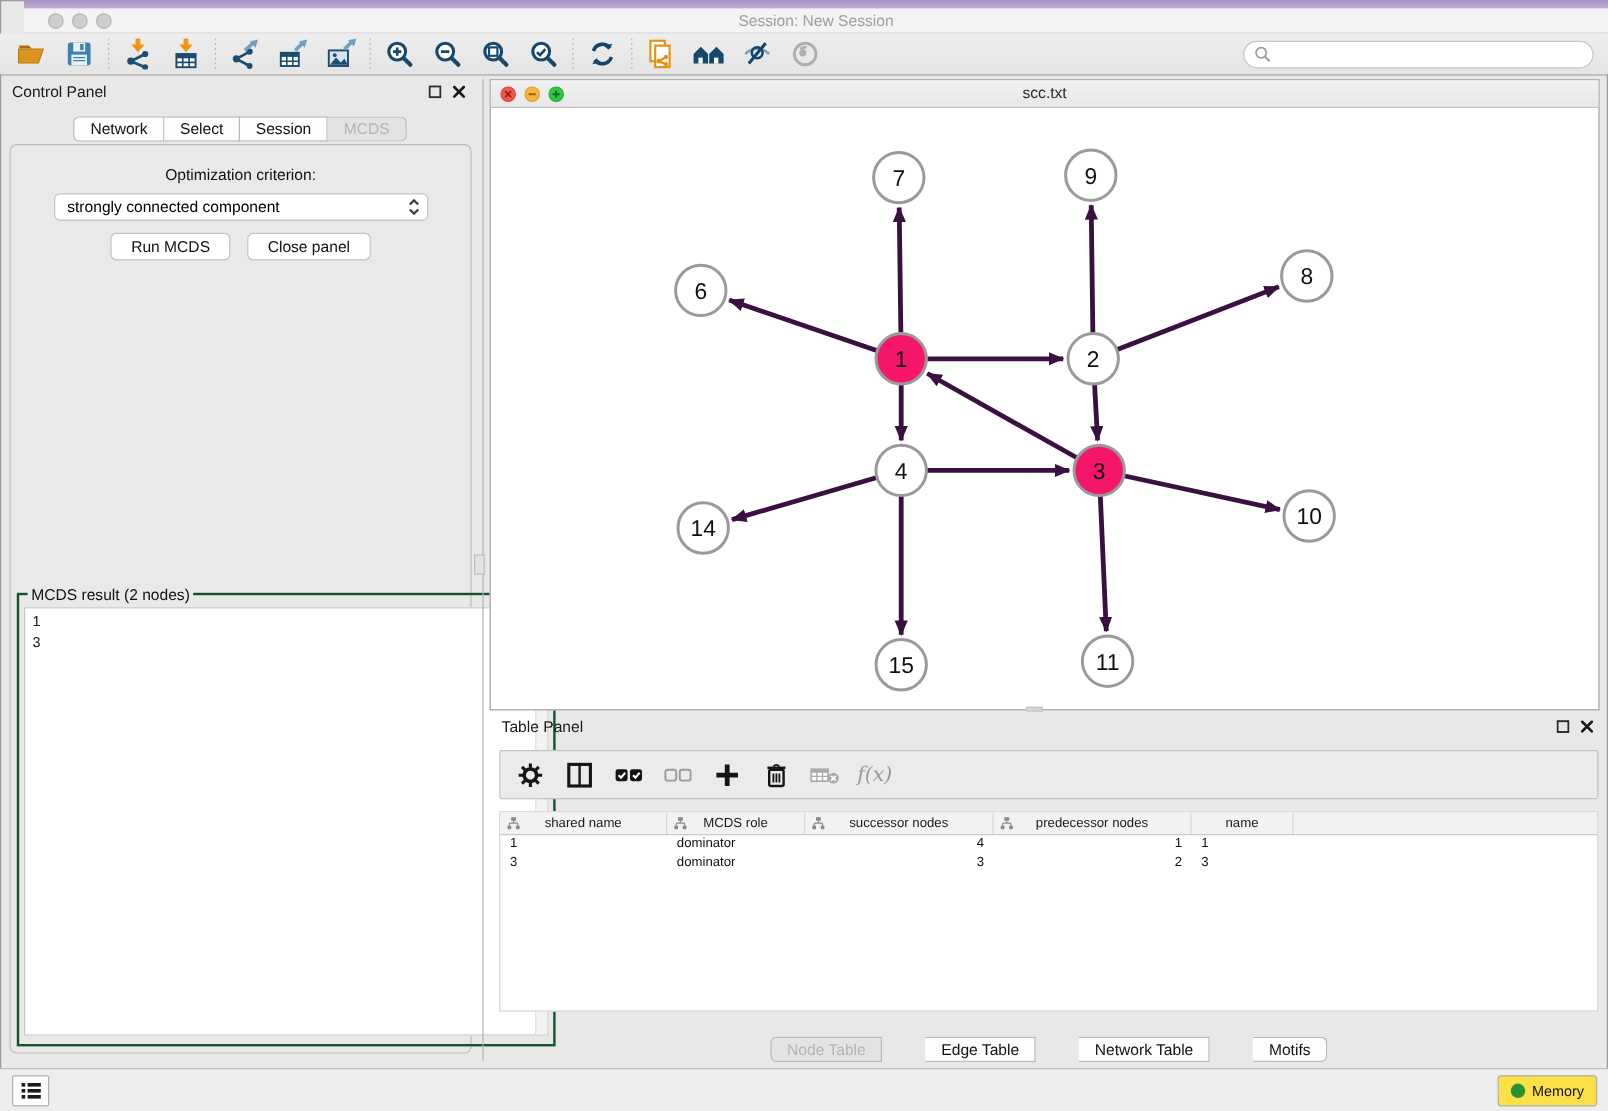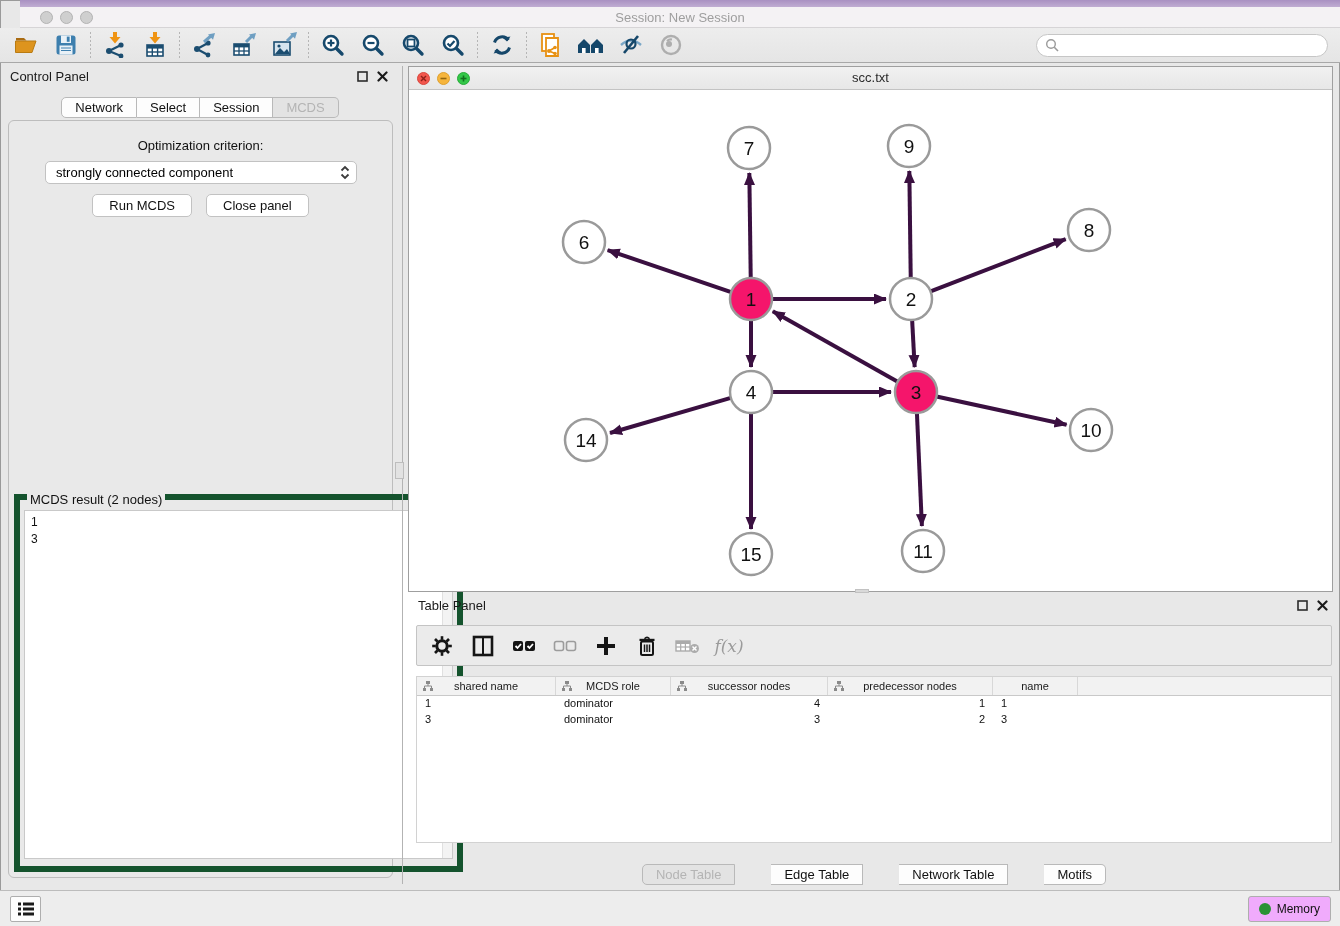--- a/index.html
+++ b/index.html
@@ -52,21 +52,21 @@
   #opt-dropdown { position:absolute; left:36px; top:40px; width:312px; height:23px;
                   background:#fff; border:1px solid #c2c2c2; border-radius:5px;
                   display:flex; align-items:center; padding:0 6px 0 10px; font-size:13px; }
   #opt-dropdown .dd-text { flex:1; }
   .cp-buttons { position:absolute; top:73px; left:0; right:0; display:flex;
                 justify-content:center; gap:14px; }
   .aqua-btn { height:23px; padding:0 16px; background:#fff; border:1px solid #c2c2c2;
               border-radius:5px; font-size:13px; color:#111; line-height:21px; }
 
   #result-group { position:absolute; left:5px; top:373px; width:449px; height:378px;
-                  border:6px solid #14532d; }
+                  border:2px solid #14532d; }
   #result-legend { position:absolute; top:-8px; left:7px; background:#e9e9e9;
                    padding:0 3px; font-size:13px; color:#111; }
   #result-area { position:absolute; left:4px; right:4px; top:10px; bottom:7px;
                  background:#fff; border:1px solid #c9c9c9; }
   #result-scroll { position:absolute; top:0; right:0; bottom:0; width:10px;
                    background:#f3f3f3; border-left:1px solid #e0e0e0; }
   #result-lines { padding:3px 6px; font-size:12px; line-height:17px; color:#111;
                   white-space:pre-line; }
 
   
@@ -113,21 +113,21 @@
 
   #tp-tabs { position:absolute; left:0; right:0; top:269px; display:flex; justify-content:center;gap:36px; }
 
   
   #status-bar { position:absolute; left:0; right:0; bottom:0; height:36px;
                 background:#ededed; border-top:1px solid #bcbcbc; }
   #list-button { position:absolute; left:10px; top:5px; width:31px; height:26px;
                  background:#fdfdfd; border:1px solid #aeaeae; border-radius:2px;
                  display:flex; align-items:center; justify-content:center; }
   #memory-button { position:absolute; right:9px; top:5px; height:26px; padding:0 10px;
-                   background:#f0abfc; border:1px solid #aeaeae; border-radius:3px;
+                   background:#fde047; border:1px solid #aeaeae; border-radius:3px;
                    display:flex; align-items:center; gap:6px; font-size:12px; color:#111; }
   #memory-dot { width:12px; height:12px; border-radius:50%; background:#2a9235; display:block; }
 </style>
 </head>
 <body>
 
 <div id="app">
 
   <div id="titlebar">
     <div id="purple-strip"></div>

